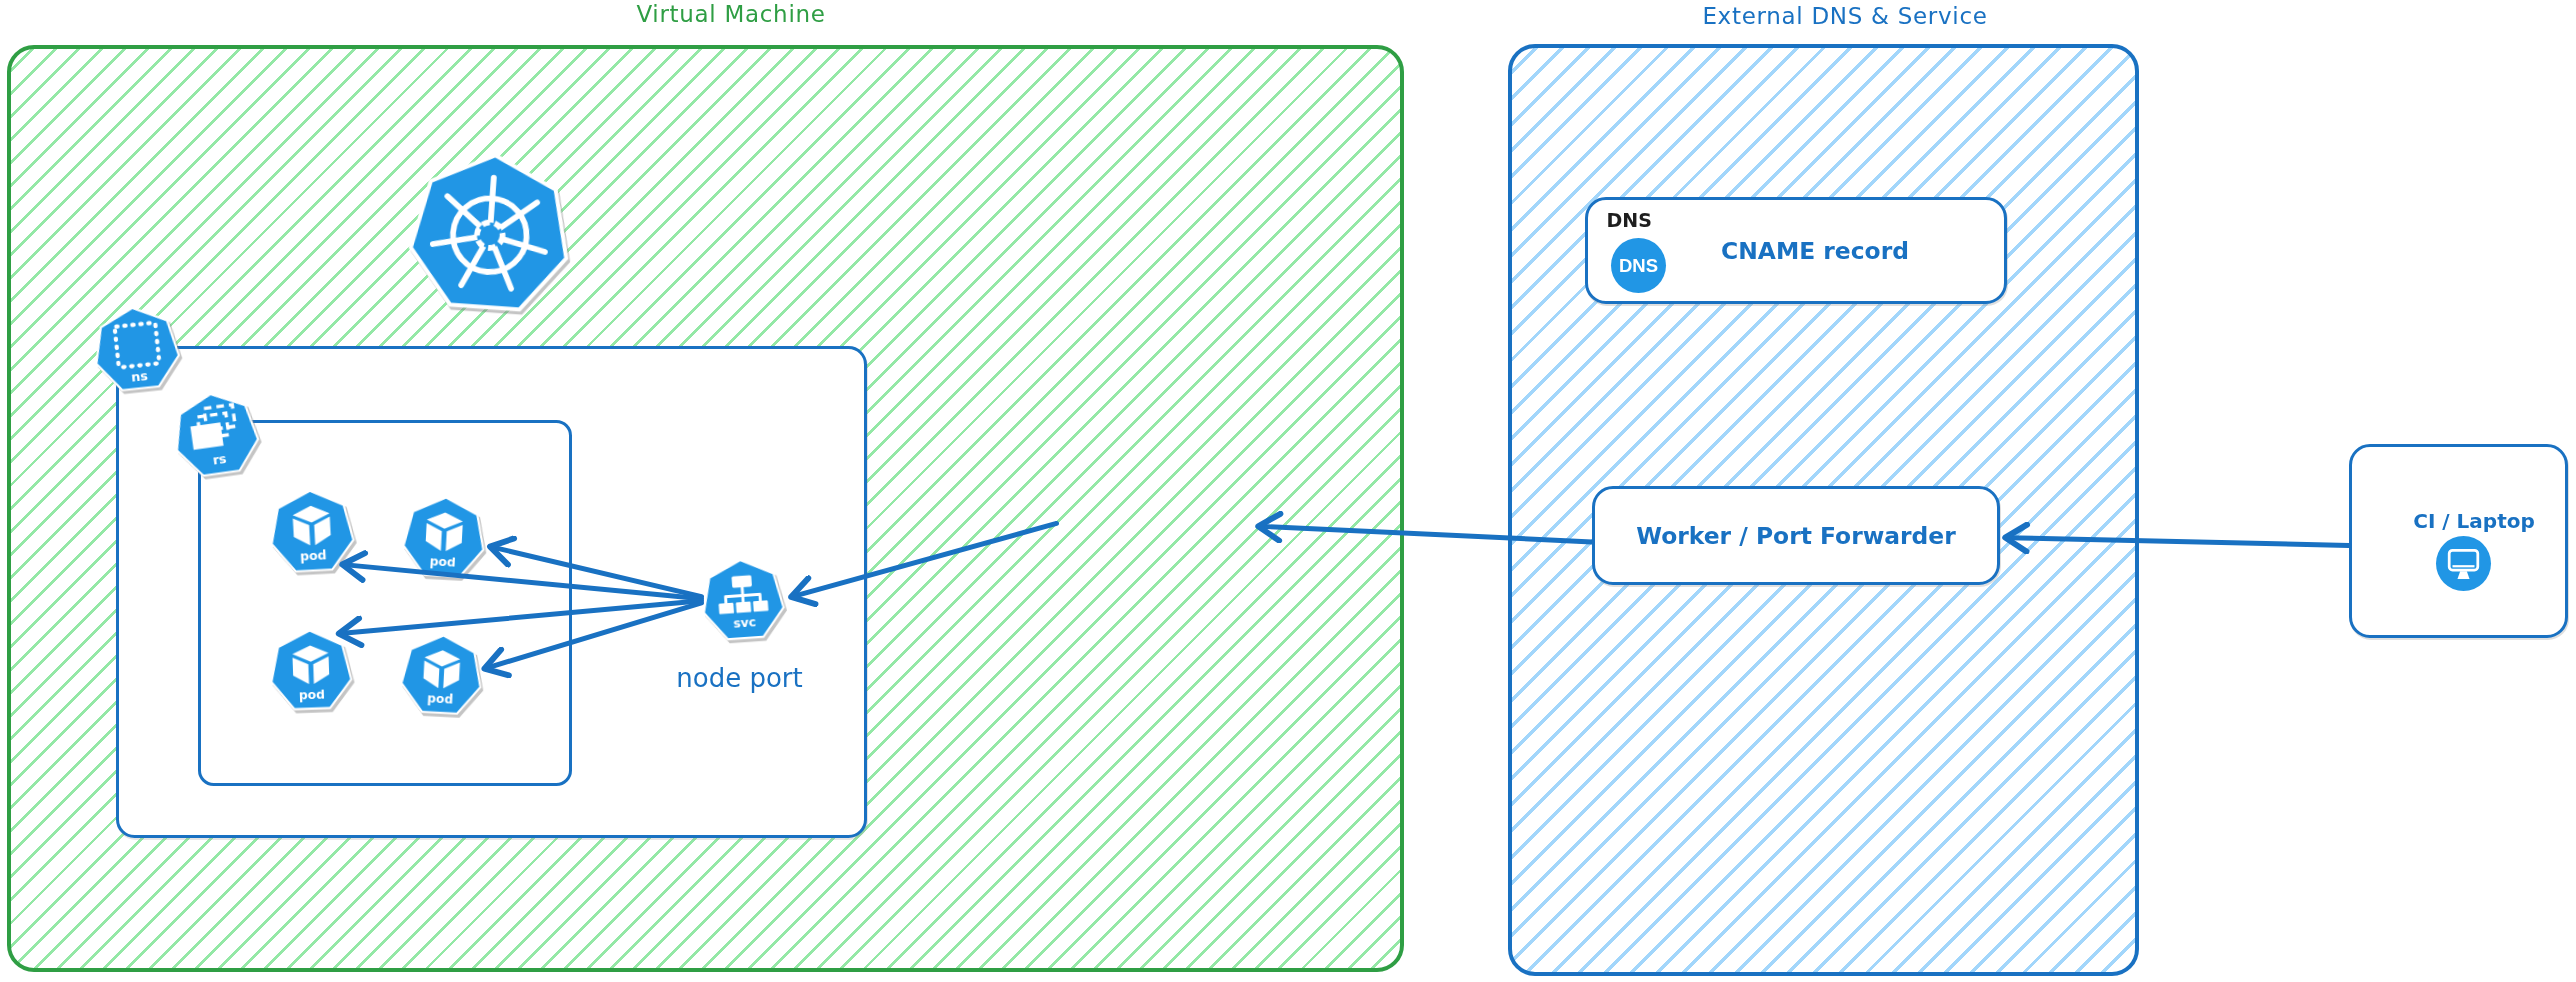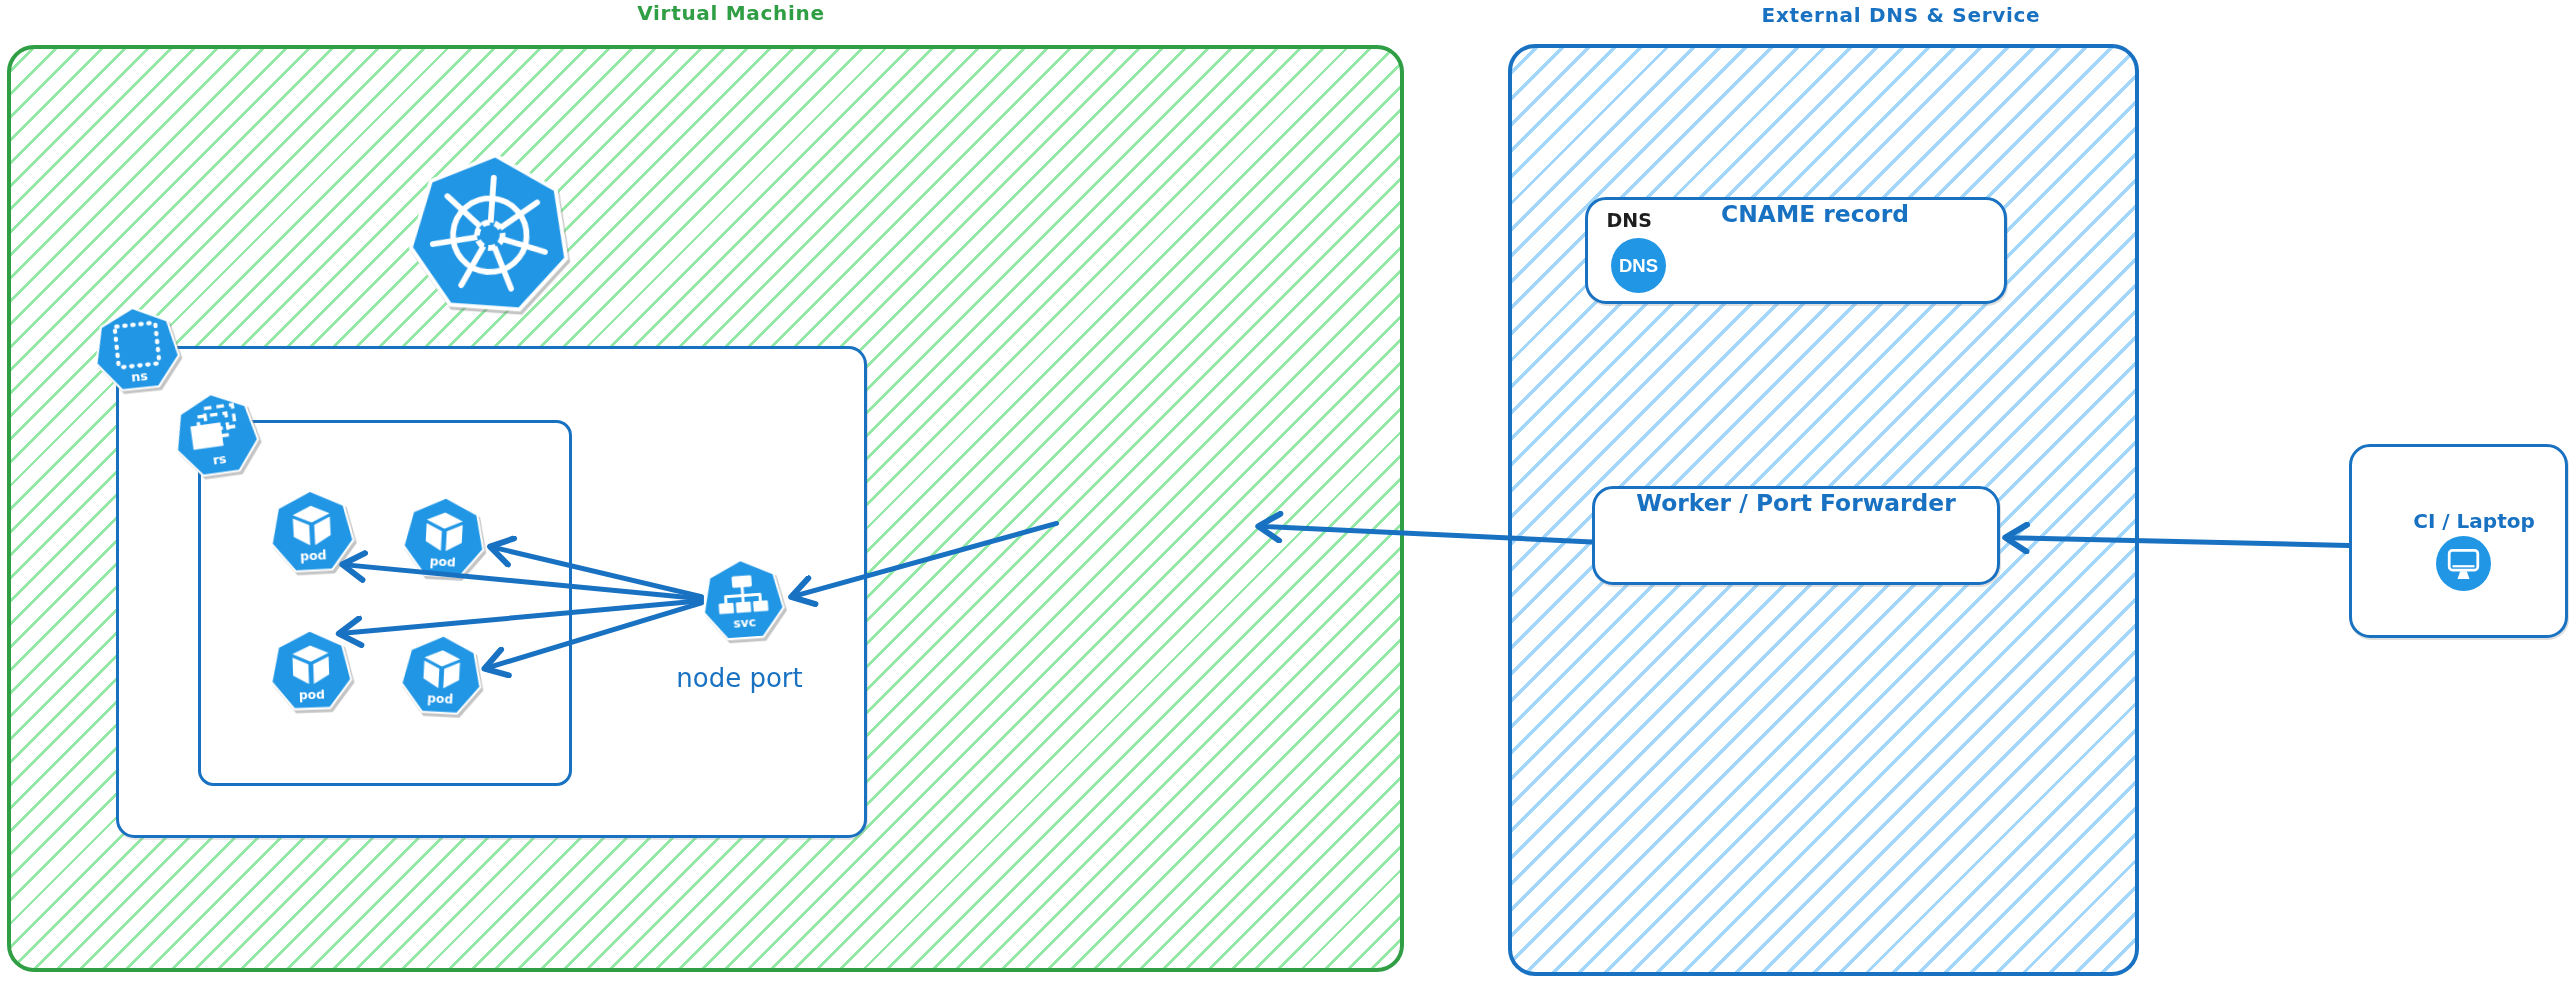--- a/index.html
+++ b/index.html
@@ -17,28 +17,28 @@
   .group-box{border:4.3px solid;border-radius:27px;}
   .vm-box{
     border-color:var(--green);
     background:repeating-linear-gradient(135deg, rgba(0,0,0,0) 0 13.5px, var(--green-hatch) 13.5px 16.3px);
   }
   .ext-box{
     border-color:var(--blue);
     background:repeating-linear-gradient(135deg, rgba(0,0,0,0) 0 15px, var(--blue-hatch) 15px 18.5px);
   }
   .group-title{
-    font-size:20px;font-weight:700;letter-spacing:0.7px;text-align:center;white-space:nowrap;
+    font-size:23px;font-weight:400;letter-spacing:0.7px;text-align:center;white-space:nowrap;
   }
   .vm-title{color:var(--green);}
   .ext-title{color:var(--blue);}
   
   .node-box{
     background:var(--white);border:3.6px solid var(--blue);border-radius:21px;
-    display:flex;justify-content:center;
+    display:flex;align-items:center;justify-content:center;
     filter:drop-shadow(1.4px 2.1px 0 rgba(150,150,150,.30));
   }
   .node-box.green{border-color:var(--green);}
   .node-label{font-size:23.4px;font-weight:600;color:var(--blue);white-space:nowrap;}
   .node-label.green{color:var(--green);font-size:24px;}
   .plain-box{background:var(--white);border:3.6px solid var(--blue);border-radius:18.5px;}
   .inner-box{background:transparent;border:3.6px solid var(--blue);border-radius:15.6px;}
   
   .icon{filter:drop-shadow(2.8px 3.6px 0 rgba(125,125,125,.45));}
   .hept{fill:var(--icon-blue);stroke:#fff;stroke-width:2.5;}
@@ -57,21 +57,21 @@
   
   .arrow{stroke:var(--blue);stroke-width:7;fill:none;stroke-linecap:round;}
   .ah-path{fill:none;stroke:var(--blue);stroke-width:2.2;stroke-linecap:round;stroke-linejoin:round;}
 </style>
 </head>
 <body>
 
 <div id="canvas">
 
   <div class="abs group-title vm-title" style="left:447px;top:1.4px;width:568px;">Virtual Machine</div>
-  <div class="abs group-title ext-title" style="left:1617px;top:2.8px;width:568px;">External DNS &amp; Service</div>
+  <div class="abs group-title ext-title" style="left:1561px;top:2.8px;width:568px;">External DNS &amp; Service</div>
 
   <div class="abs group-box vm-box" style="left:7px;top:45px;width:1397px;height:927px;"></div>
 
   <div class="abs group-box ext-box" style="left:1508px;top:44px;width:631px;height:932px;"></div>
 
   <div class="abs plain-box" style="left:116px;top:346px;width:751px;height:492px;filter:drop-shadow(1.4px 2.1px 0 rgba(150,150,150,.25));"></div>
   <div class="abs inner-box" style="left:198px;top:420px;width:374px;height:366px;"></div>
 
   <div class="abs" style="left:410px;top:151px;width:160px;height:162px;transform:rotate(4deg);">
     <svg class="icon" viewBox="0 0 100 100" width="160" height="162">

